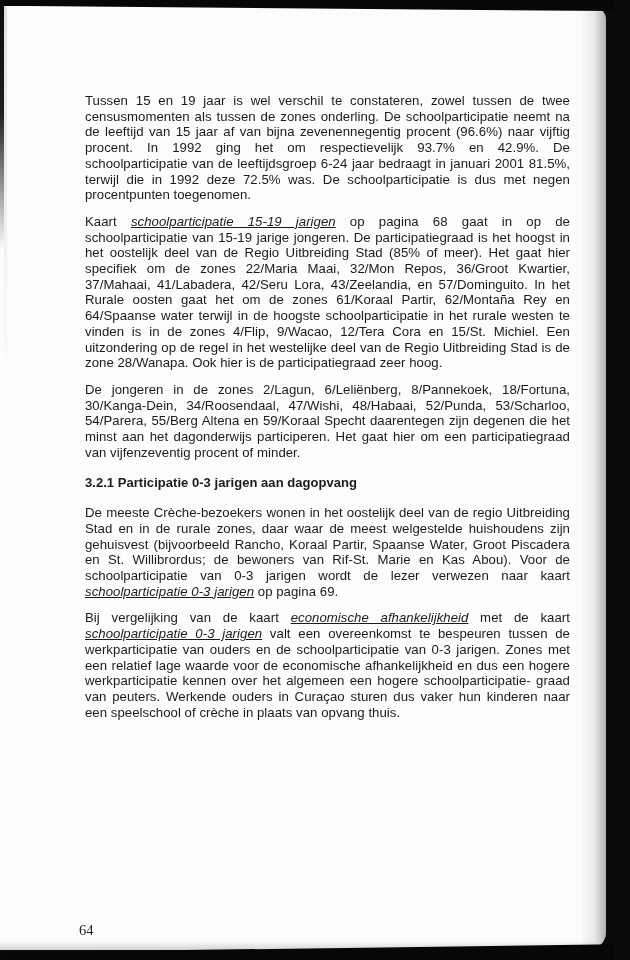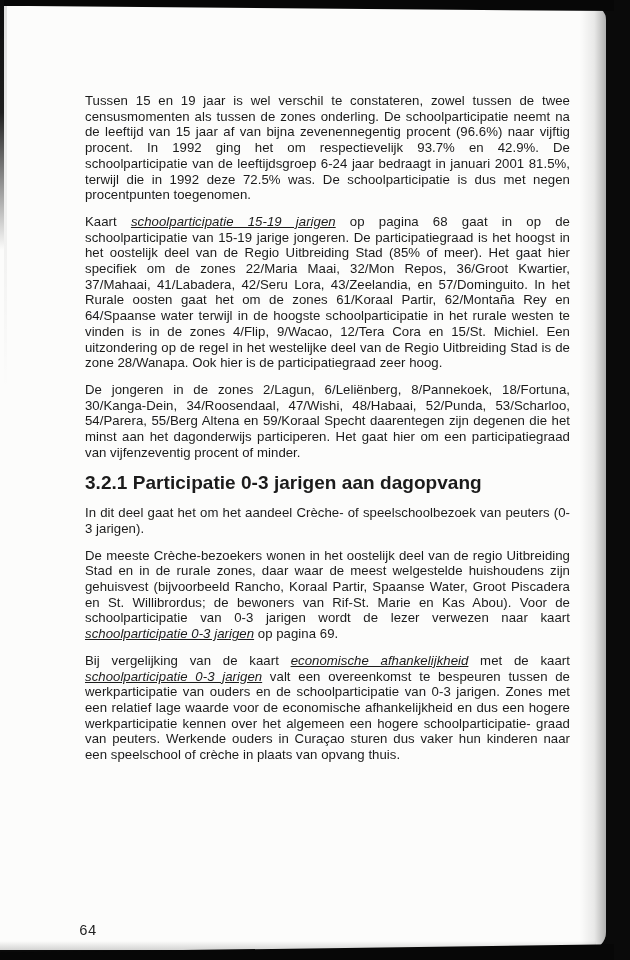--- a/index.html
+++ b/index.html
@@ -47,49 +47,48 @@
   }
 
   
   .text-column{
     position:absolute;left:85px;top:87px;width:485px;
     color:#1b1b1b;font-size:13.2px;line-height:15.7px;
     text-align:justify;letter-spacing:0.04px;
   }
   .para{margin:0 0 11px 0;}
   .heading{
-    font-size:19px;font-weight:bold;margin:15px 0 14px 0;
+    font-size:13px;font-weight:bold;margin:15px 0 14px 0;
     text-align:left;
   }
   .it{font-style:italic;text-decoration:underline;}
 
   .page-number{
     position:absolute;left:79px;bottom:11px;
-    font-family:Liberation Mono, monospace;
+    font-family:Liberation Serif, serif;
     font-size:14.5px;color:#222;
   }
 </style>
 </head>
 <body>
 
 <div class="scan">
 
   <div class="paper">
 
     <div class="text-column">
 
       <p class="para"><span>Tussen 15 en 19 jaar is wel verschil te constateren, zowel tussen de twee censusmomenten als tussen de zones onderling. De schoolparticipatie neemt na de leeftijd van 15 jaar af van bijna zevenennegentig procent (96.6%) naar vijftig procent. In 1992 ging het om respectievelijk 93.7% en 42.9%. De schoolparticipatie van de leeftijdsgroep 6-24 jaar bedraagt in januari 2001 81.5%, terwijl die in 1992 deze 72.5% was. De schoolparticipatie is dus met negen procentpunten toegenomen.</span></p>
 
       <p class="para"><span>Kaart </span><span class="it">schoolparticipatie 15-19 jarigen</span><span> op pagina 68 gaat in op de schoolparticipatie van 15-19 jarige jongeren. De participatiegraad is het hoogst in het oostelijk deel van de Regio Uitbreiding Stad (85% of meer). Het gaat hier specifiek om de zones 22/Maria Maai, 32/Mon Repos, 36/Groot Kwartier, 37/Mahaai, 41/Labadera, 42/Seru Lora, 43/Zeelandia, en 57/Dominguito. In het Rurale oosten gaat het om de zones 61/Koraal Partir, 62/Montaña Rey en 64/Spaanse water terwijl in de hoogste schoolparticipatie in het rurale westen te vinden is in de zones 4/Flip, 9/Wacao, 12/Tera Cora en 15/St. Michiel. Een uitzondering op de regel in het westelijke deel van de Regio Uitbreiding Stad is de zone 28/Wanapa. Ook hier is de participatiegraad zeer hoog.</span></p>
 
       <p class="para"><span>De jongeren in de zones 2/Lagun, 6/Leliënberg, 8/Pannekoek, 18/Fortuna, 30/Kanga-Dein, 34/Roosendaal, 47/Wishi, 48/Habaai, 52/Punda, 53/Scharloo, 54/Parera, 55/Berg Altena en 59/Koraal Specht daarentegen zijn degenen die het minst aan het dagonderwijs participeren. Het gaat hier om een participatiegraad van vijfenzeventig procent of minder.</span></p>
 
       <h3 class="heading">3.2.1 Participatie 0-3 jarigen aan dagopvang</h3>
 
-      <p class="para"><span>In dit deel gaat het om het aandeel Crèche- of speelschoolbezoek van peuters (0-3 jarigen).</span></p>
 
 
       <p class="para"><span>De meeste Crèche-bezoekers wonen in het oostelijk deel van de regio Uitbreiding Stad en in de rurale zones, daar waar de meest welgestelde huishoudens zijn gehuisvest (bijvoorbeeld Rancho, Koraal Partir, Spaanse Water, Groot Piscadera en St. Willibrordus; de bewoners van Rif-St. Marie en Kas Abou). Voor de schoolparticipatie van 0-3 jarigen wordt de lezer verwezen naar kaart </span><span class="it">schoolparticipatie 0-3 jarigen</span><span> op pagina 69.</span></p>
 
       <p class="para"><span>Bij vergelijking van de kaart </span><span class="it">economische afhankelijkheid</span><span> met de kaart </span><span class="it">schoolparticipatie 0-3 jarigen</span><span> valt een overeenkomst te bespeuren tussen de werkparticipatie van ouders en de schoolparticipatie van 0-3 jarigen. Zones met een relatief lage waarde voor de economische afhankelijkheid en dus een hogere werkparticipatie kennen over het algemeen een hogere schoolparticipatie- graad van peuters. Werkende ouders in Curaçao sturen dus vaker hun kinderen naar een speelschool of crèche in plaats van opvang thuis.</span></p>
 
     </div>
 
     <div class="page-number">64</div>
 

